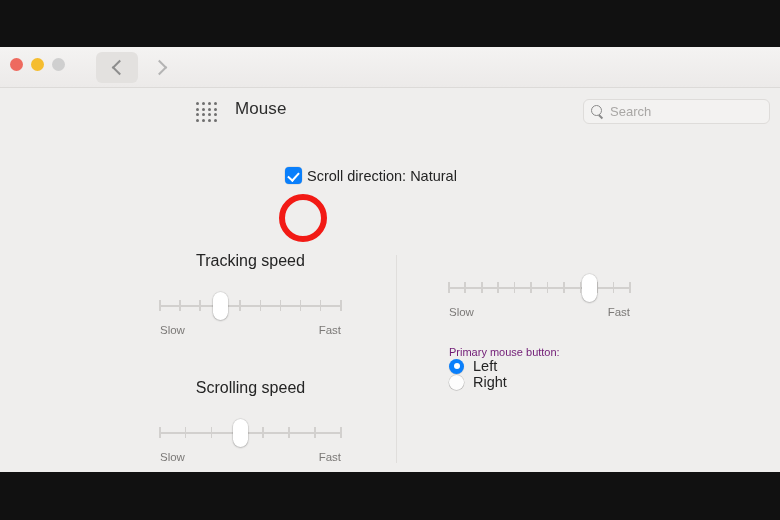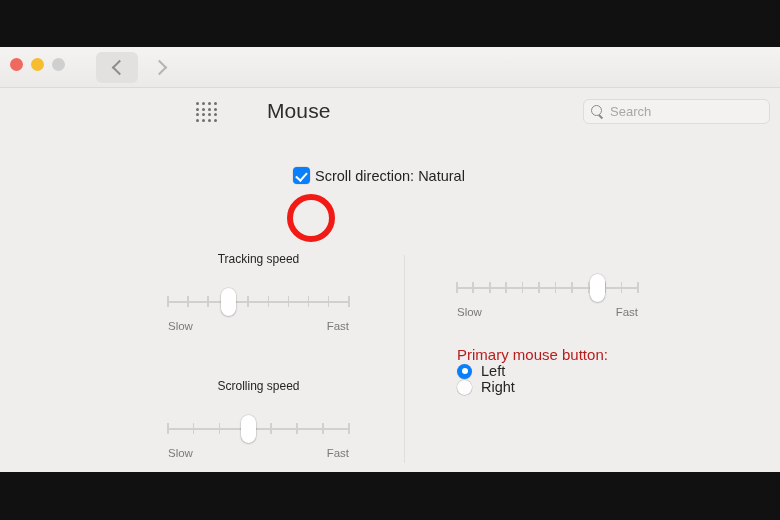--- a/index.html
+++ b/index.html
@@ -55,41 +55,41 @@
 
   #gridicon {
     position:absolute; left:196px; top:55px;
     display:grid; grid-template-columns:repeat(4,1fr); gap:2.4px;
     width:22px;
   }
   #gridicon i { display:block; width:3.2px; height:3.2px; border-radius:50%; background:#6f6f6f; }
 
   #wintitle {
     position:absolute; left:235px; top:52px;
-    font-size:21px; color:#2d2d2d; letter-spacing:.1px;margin-left:32px;
+    font-size:17px; color:#2d2d2d; letter-spacing:.1px;
   }
 
   #searchfield {
     position:absolute; left:583px; top:52px; width:187px; height:25px;
     background:#f3f2f1; border:1px solid #dedcda; border-radius:6px;
     display:flex; align-items:center; padding:0 7px;
   }
   #searchfield .mag { width:13px; height:13px; position:relative; flex:0 0 auto; margin-right:6px; }
   #searchfield .mag::before {
     content:""; position:absolute; left:0; top:0; width:9px; height:9px;
     border:1.6px solid #8a8a8a; border-radius:50%;
   }
   #searchfield .mag::after {
     content:""; position:absolute; left:8px; top:8.5px; width:5px; height:1.6px;
     background:#8a8a8a; transform:rotate(45deg); transform-origin:left center;
   }
   #searchfield .ph { font-size:13px; color:#a9a7a5; }
 
   
-  #content { position:absolute; left:16px; top:41px; width:653px; height:384px; }
+  #content { position:absolute; left:8px; top:41px; width:653px; height:384px; }
 
   
   #scrollrow { position:absolute; left:277px; top:79px; display:flex; align-items:center; }
   .checkbox {
     width:17px; height:17px; border-radius:4px; background:#0a7ffb;
     position:relative; flex:0 0 auto; box-shadow:0 0 0 .5px rgba(0,0,0,.12);
   }
   .checkbox::after {
     content:""; position:absolute; left:5px; top:2.5px;
     width:5px; height:9px;
@@ -103,38 +103,38 @@
     position:absolute; left:271px; top:106px;
     width:48px; height:48px; border-radius:50%;
     border:6px solid #f21a15;
   }
 
   
   #divider { position:absolute; left:388px; top:167px; width:1px; height:208px; background:#e0dedc; }
 
   
   .section { position:absolute; }
-  .sec-title { font-size:12px; color:#242424; text-align:center; white-space:nowrap; }
+  .sec-title { font-size:16px; color:#242424; text-align:center; white-space:nowrap; }
 
   .slider { position:relative; width:183px; height:30px; margin-top:22px; }
   .track { position:absolute; left:0; top:13px; width:183px; height:2px; background:#d2d0ce; border-radius:1px; }
   .ticks { position:absolute; left:0; top:8px; width:183px; height:12px; }
   .ticks i { position:absolute; top:0; width:1.6px; height:11px; background:#d2d0ce; }
   .knob {
     position:absolute; top:0px; width:15px; height:28px; border-radius:7.5px;
     background:#ffffff; box-shadow:0 .5px 2px rgba(0,0,0,.30), 0 0 0 .5px rgba(0,0,0,.07);
   }
   .endlabels { position:relative; width:183px; margin-top:2px; height:16px; }
   .endlabels span { position:absolute; font-size:11.5px; color:#7b7977; }
   .endlabels .lo { left:1px; }
   .endlabels .hi { right:1px;padding-left:24px; }
 
   
   #primary { position:absolute; left:441px; top:258px; }
-  #primary .hdr { font-size:15px; color:#b91c1c; }
+  #primary .hdr { font-size:11px; color:#701a75; }
   .radio-row { display:flex; align-items:center; }
   .radio {
     width:15px; height:15px; border-radius:50%; flex:0 0 auto;
     background:#fdfdfd; box-shadow:0 0 0 .5px rgba(0,0,0,.18), 0 .5px 1px rgba(0,0,0,.12);
     position:relative;
   }
   .radio.on { background:#0a7ffb; box-shadow:0 .5px 1px rgba(0,0,0,.18); }
   .radio.on::after {
     content:""; position:absolute; left:4.5px; top:4.5px;
     width:6px; height:6px; border-radius:50%; background:#fff;

